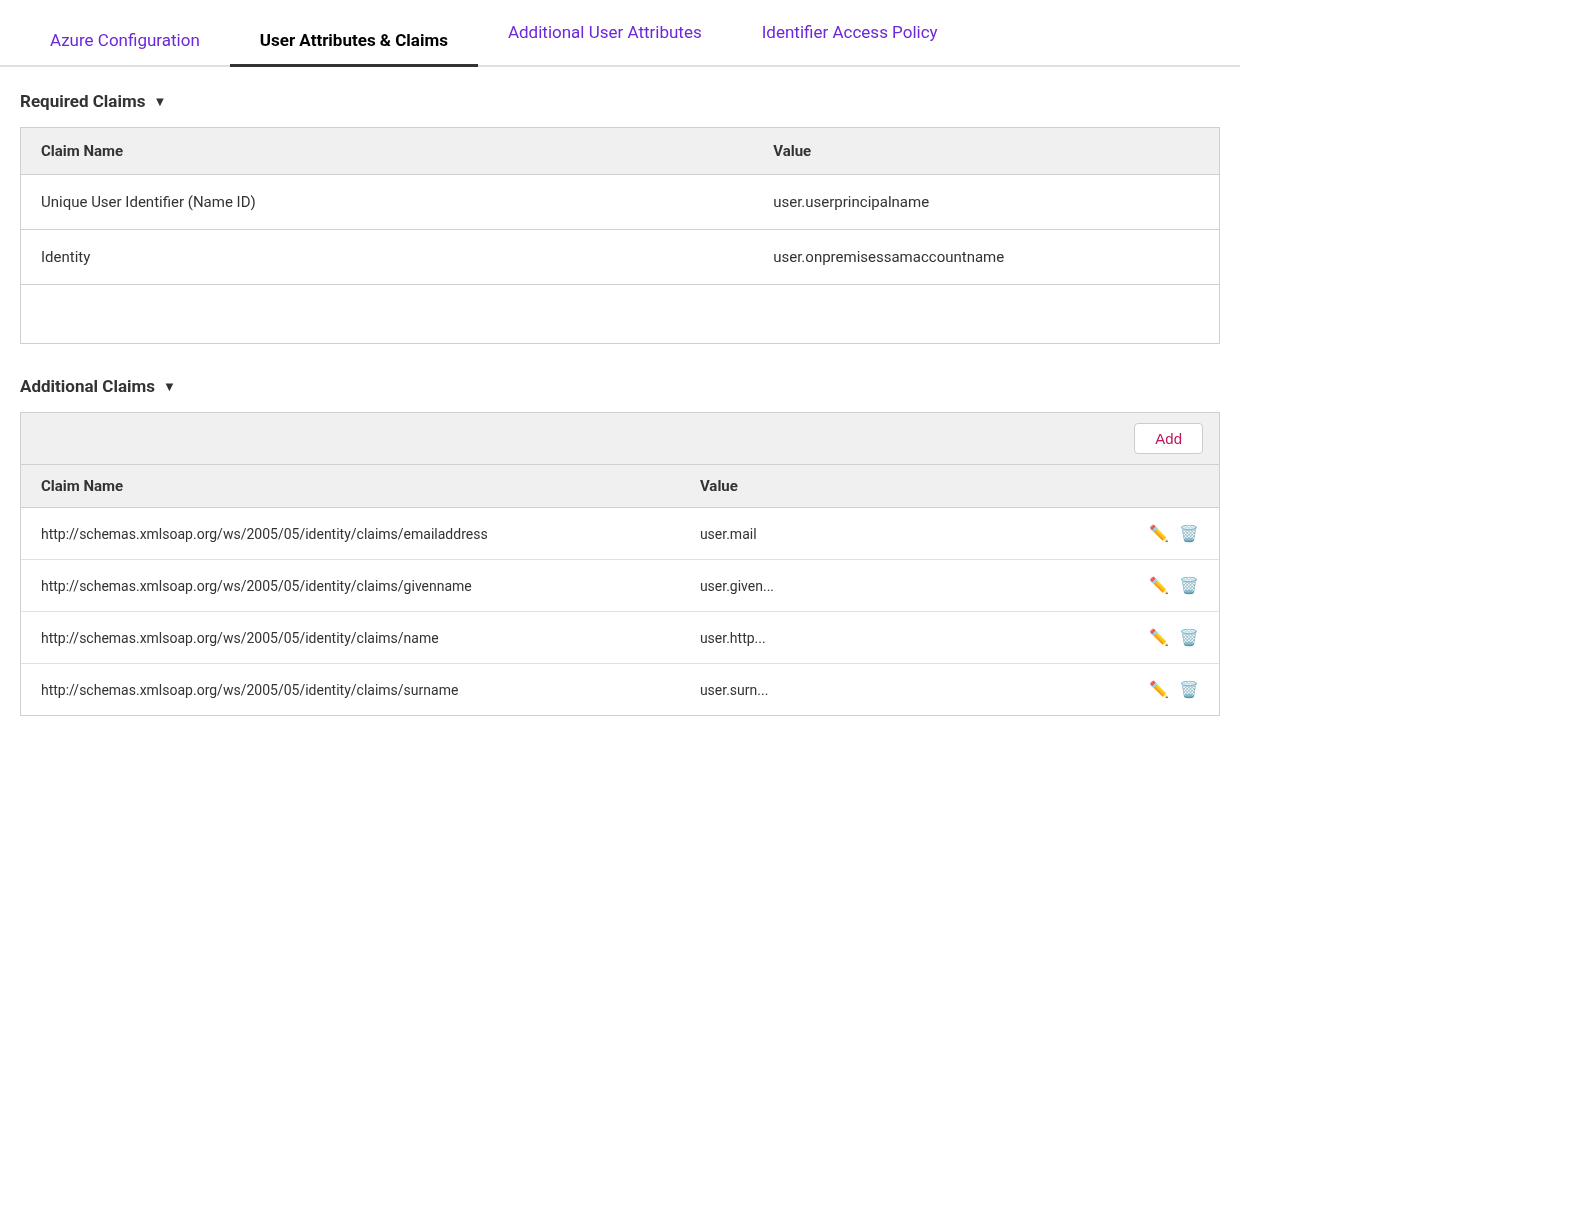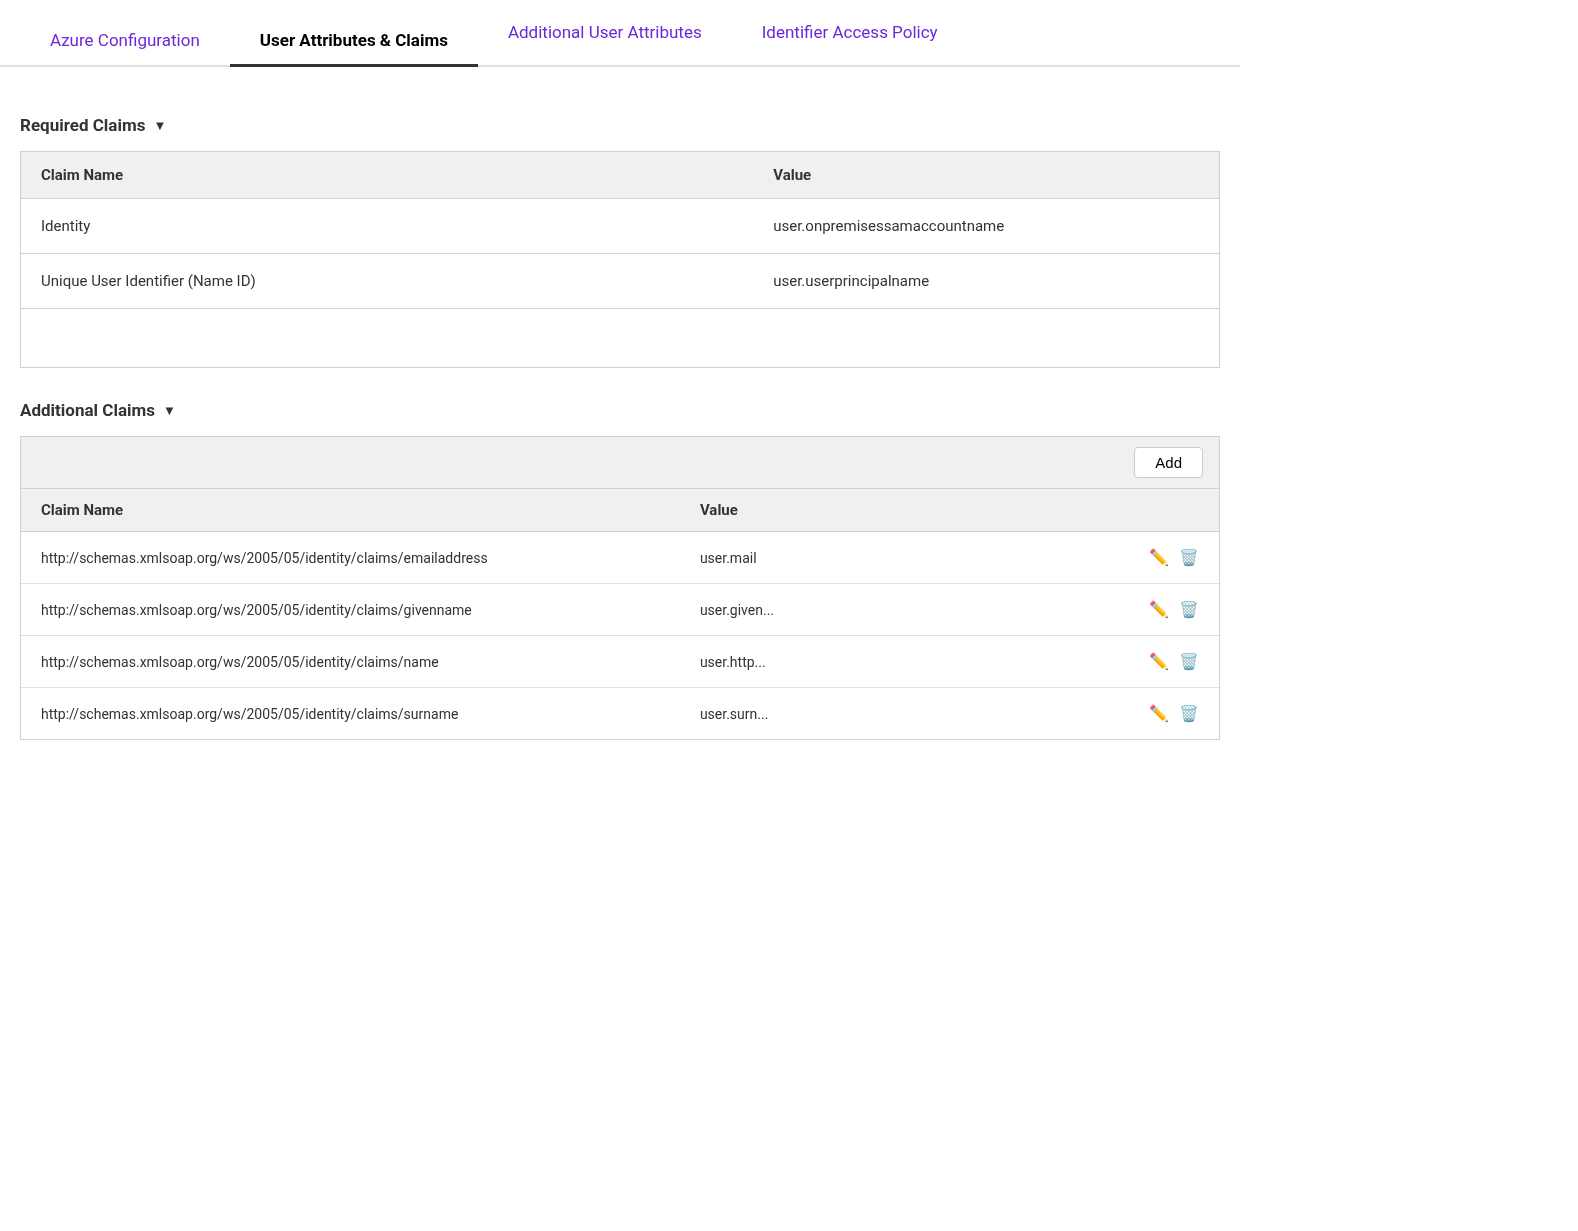--- a/index.html
+++ b/index.html
@@ -49,21 +49,20 @@
 
     
     .section-header {
       display: flex;
       align-items: center;
       gap: 6px;
       font-size: 17px;
       font-weight: 700;
       margin-bottom: 16px;
       cursor: pointer;
-      margin-top: 24px;
     }
     .section-header .chevron {
       font-size: 13px;
       margin-left: 2px;
     }
 
     
     .claims-table {
       width: 100%;
       border-collapse: collapse;
@@ -106,21 +105,21 @@
       align-items: center;
       border-bottom: 1px solid #d0d0d0;
     }
     .add-button {
       background: #fff;
       border: 1px solid #ccc;
       border-radius: 4px;
       padding: 6px 20px;
       font-size: 15px;
       cursor: pointer;
-      color: #000000;
+      color: #be185d;
     }
 
     .inner-table {
       width: 100%;
       border-collapse: collapse;
     }
     .inner-table thead tr {
       background: #f0f0f0;
     }
     .inner-table th {
@@ -178,26 +177,26 @@
 
   <table class="claims-table">
     <thead>
       <tr>
         <th class="col-name">Claim Name</th>
         <th class="col-value">Value</th>
       </tr>
     </thead>
     <tbody id="required-claims-body">
     <tr>
+      <td>Unique User Identifier (Name ID)</td>
+      <td>user.userprincipalname</td>
+    </tr>
+        <tr>
       <td>Identity</td>
       <td>user.onpremisessamaccountname</td>
-    </tr>
-        <tr>
-      <td>Unique User Identifier (Name ID)</td>
-      <td>user.userprincipalname</td>
     </tr>
         <tr class="extra-row">
           <td colspan="2">&nbsp;</td>
         </tr>
       </tbody>
   </table>
 
   <div class="section-header">
     <span>Additional Claims</span>
     <span class="chevron">▼</span>

